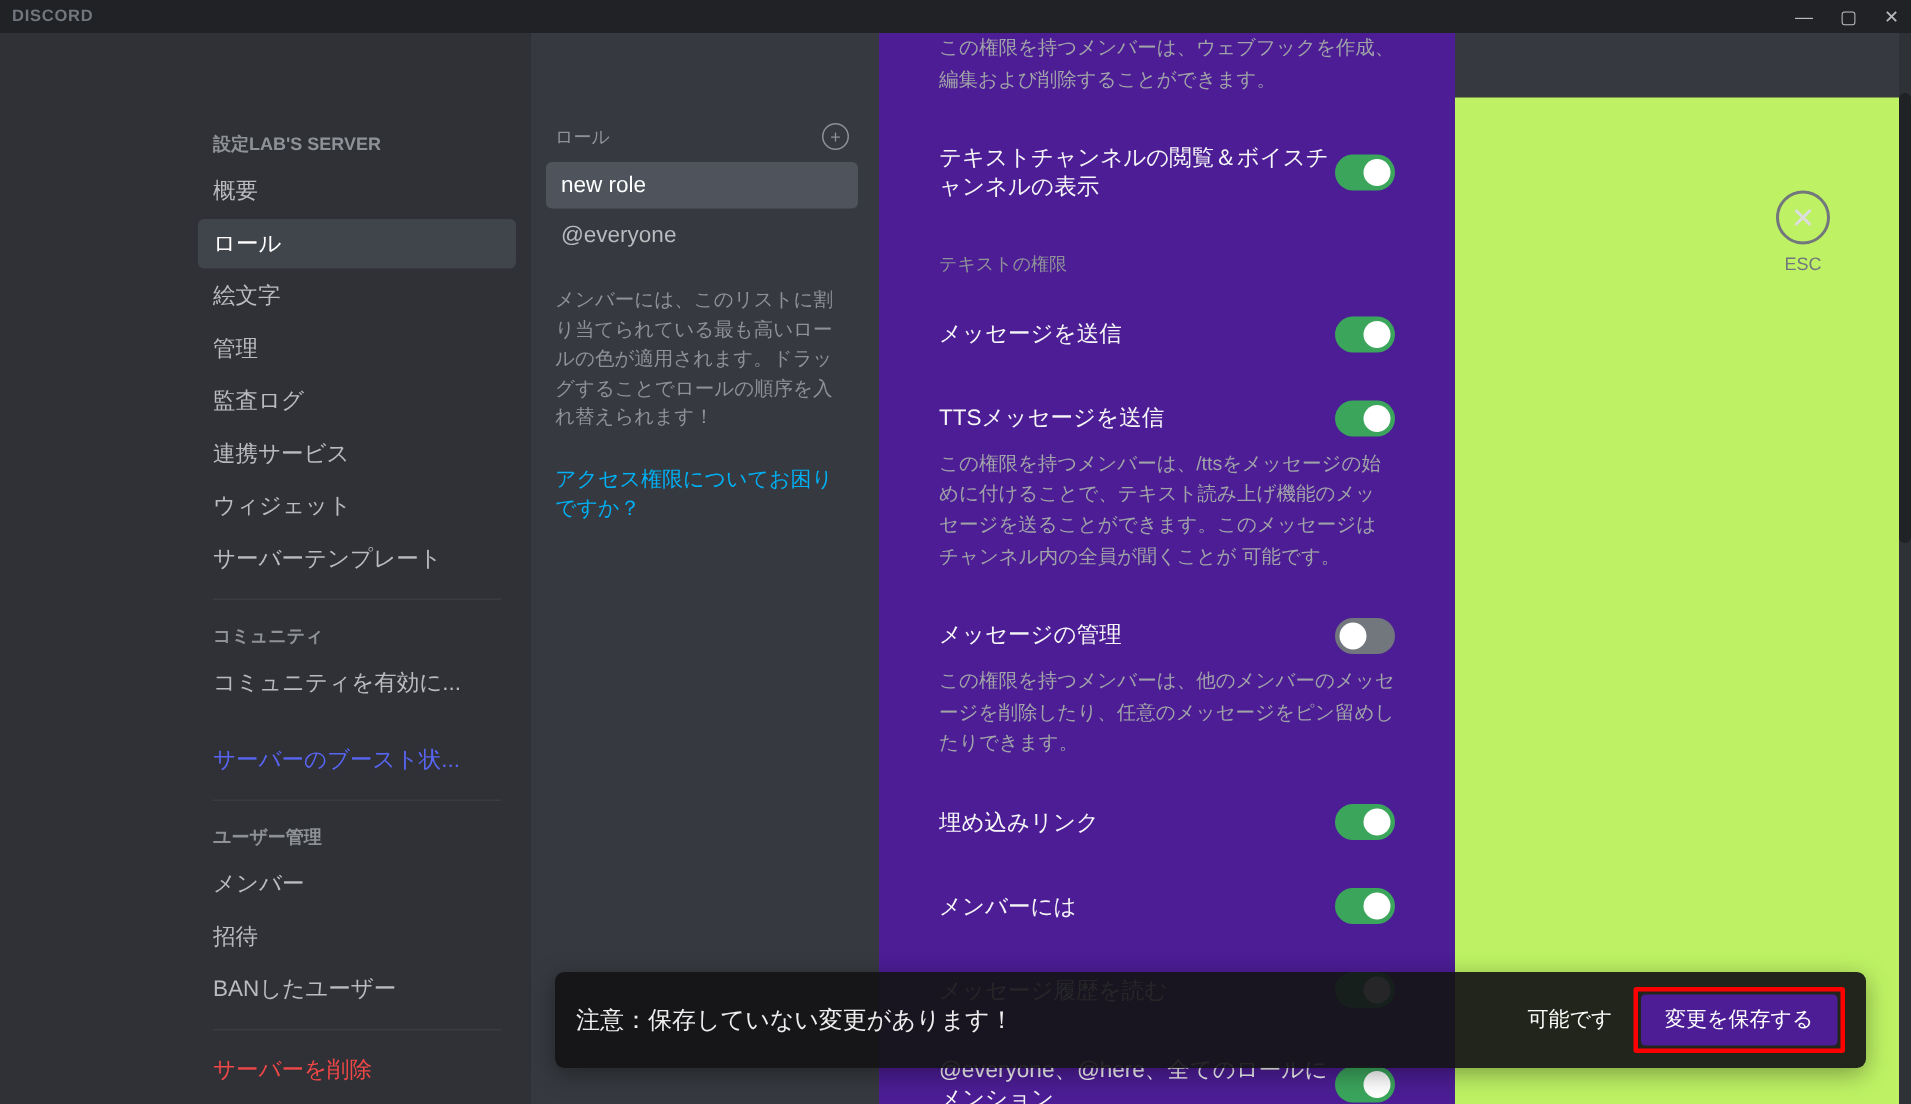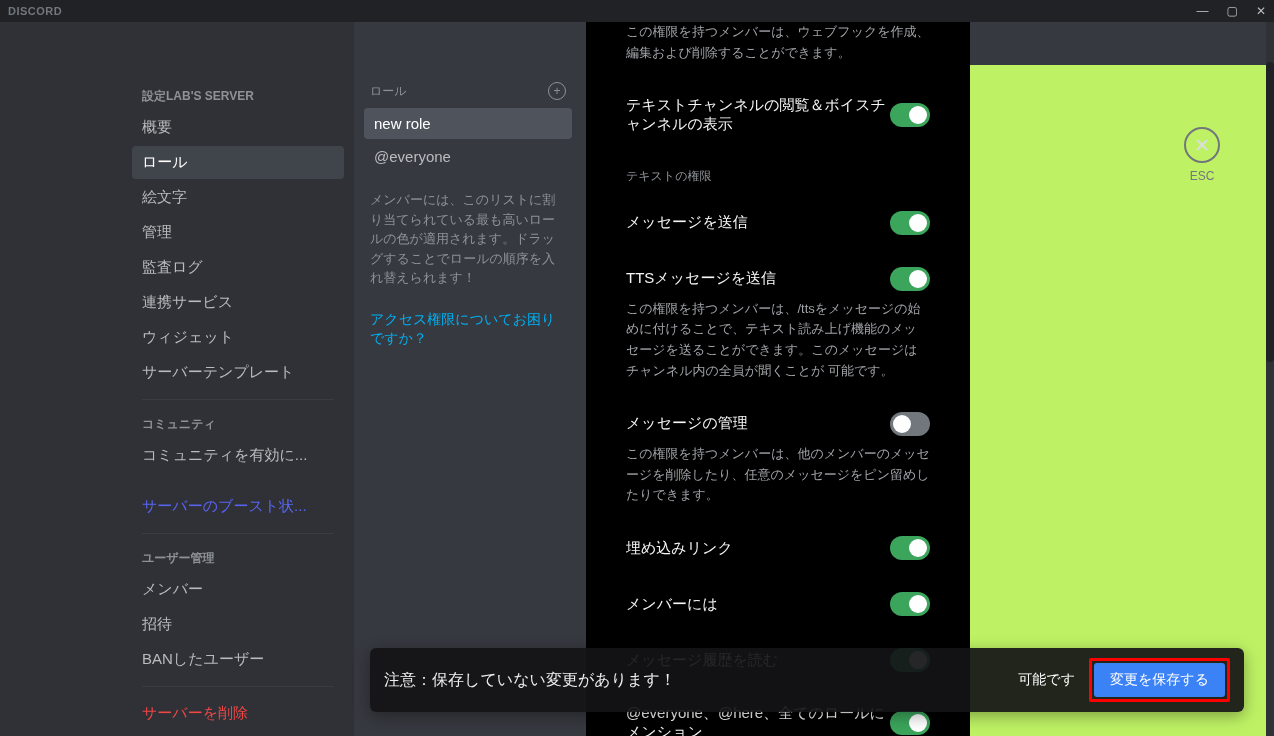--- a/index.html
+++ b/index.html
@@ -22,21 +22,21 @@
 
 .roles-column { width: 232px; background: #36393f; padding: 60px 14px 20px 10px; }
 .roles-header { display: flex; justify-content: space-between; align-items: center; padding: 0 6px 8px 6px; }
 .roles-header-label { font-size: 12px; color: #8e9297; }
 .roles-add { width: 18px; height: 18px; border: 1px solid #8e9297; border-radius: 50%; display: flex; align-items: center; justify-content: center; color: #8e9297; font-size: 12px; cursor: pointer; }
 .role-item { padding: 7px 10px; border-radius: 4px; color: #b9bbbe; font-size: 15px; margin-bottom: 2px; cursor: pointer; }
 .role-item.active { background: #4f545c; color: #fff; }
 .roles-note { color: #8e9297; font-size: 13px; line-height: 1.5; padding: 16px 6px 8px 6px; }
 .roles-help { color: #00b0f4; font-size: 14px; padding: 14px 6px; cursor: pointer; line-height: 1.4; }
 
-.content { flex: 1; background: #000000; padding: 0 40px 20px 40px; overflow-y: auto; position: relative; max-width: 600px; }
+.content { flex: 1; background: #4c1d95; padding: 0 40px 20px 40px; overflow-y: auto; position: relative; max-width: 600px; }
 .perm-desc { color: #a0a3a8; font-size: 13px; line-height: 1.6; margin-bottom: 24px; }
 .perm-row { display: flex; align-items: center; justify-content: space-between; gap: 0; }
 .perm-title-row { padding: 8px 0 2px; }
 .perm-title { color: #f6f6f7; font-size: 15px; font-weight: 500; }
 .perm-section-header { color: #8e9297; font-size: 12px; margin: 32px 0 18px; }
 .perm-block { margin-bottom: 22px; }
 .toggle { width: 40px; height: 24px; border-radius: 12px; position: relative; cursor: pointer; flex-shrink: 0; }
 .toggle.on { background: #3ba55c; }
 .toggle.off { background: #72767d; }
 .toggle::after { content: ""; position: absolute; width: 18px; height: 18px; border-radius: 50%; background: #fff; top: 3px; }
@@ -49,21 +49,21 @@
 
 .right-scrollbar { width: 8px; background: #2e3136; position: absolute; right: 0; top: 22px; bottom: 0; }
 .right-scrollbar-thumb { background: #202225; width: 8px; height: 300px; position: absolute; top: 40px; border-radius: 4px; }
 
 .save-bar-wrap { position: absolute; left: 370px; right: 30px; bottom: 24px; }
 .save-bar { background: rgba(20,20,22,0.92); border-radius: 6px; padding: 10px 14px; display: flex; align-items: center; justify-content: space-between; box-shadow: 0 4px 16px rgba(0,0,0,0.35); gap: 32px; }
 .save-msg { color: #eee; font-size: 16px; }
 .save-actions { display: flex; gap: 14px; align-items: center; }
 .reset-btn { color: #fff; cursor: pointer; font-size: 14px; }
 .save-btn-outline { border: 3px solid #ff0000; padding: 2px; border-radius: 2px; }
-.save-btn { background: #3b82f6; color: #fff; padding: 8px 16px; border-radius: 3px; cursor: pointer; font-size: 14px; font-weight: 500; text-align: right; }
+.save-btn { background: #4c1d95; color: #fff; padding: 8px 16px; border-radius: 3px; cursor: pointer; font-size: 14px; font-weight: 500; text-align: right; }
 
 .right-pad { flex: 1; background: #bef264; position: relative; margin-top: 43px; }
 </style>
 </head>
 <body>
 
 <div class="titlebar">
   <div class="titlebar-left">DISCORD</div>
   <div class="titlebar-right">
     <span>—</span>

